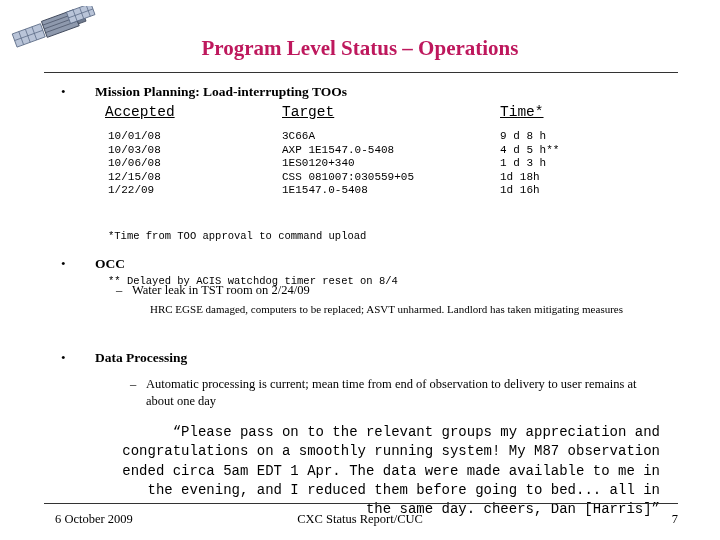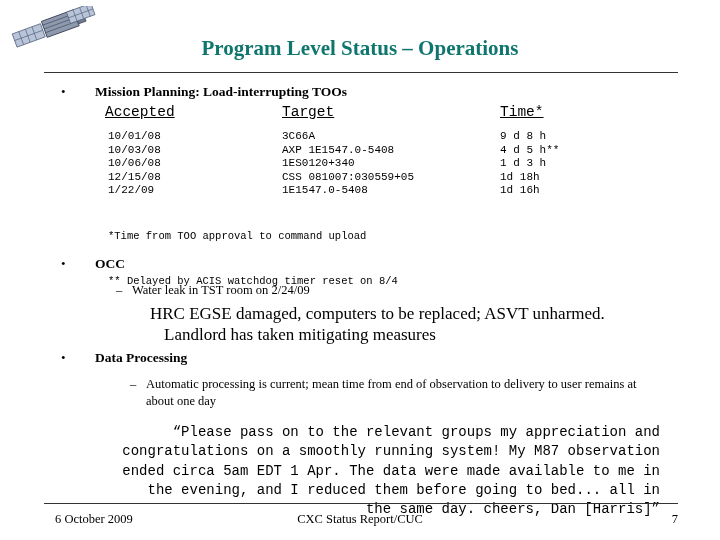--- a/index.html
+++ b/index.html
@@ -32,21 +32,21 @@
 
   .title {
     position: absolute;
     left: 0;
     top: 36px;
     width: 720px;
     text-align: center;
     font-size: 21px;
     font-weight: bold;
     font-family: "Liberation Serif", serif;
-    color: #0f766e;
+    color: #be185d;
   }
 
   .title-rule {
     position: absolute;
     left: 44px;
     top: 72px;
     width: 634px;
     height: 0;
     border-top: 1px solid #333333;
   }
@@ -73,21 +73,21 @@
     font-family: "Liberation Serif", serif;
   }
   .b2 .dash {
     position: absolute;
     left: -16px;
     top: 0;
   }
 
   .b3 {
     position: absolute;
-    font-size: 17px;
+    font-size: 11px;
     font-family: "Liberation Serif", serif;
     line-height: 1.25;
   }
 
   
   .too-table {
     position: absolute;
     left: 100px;
     top: 104px;
     width: 580px;

